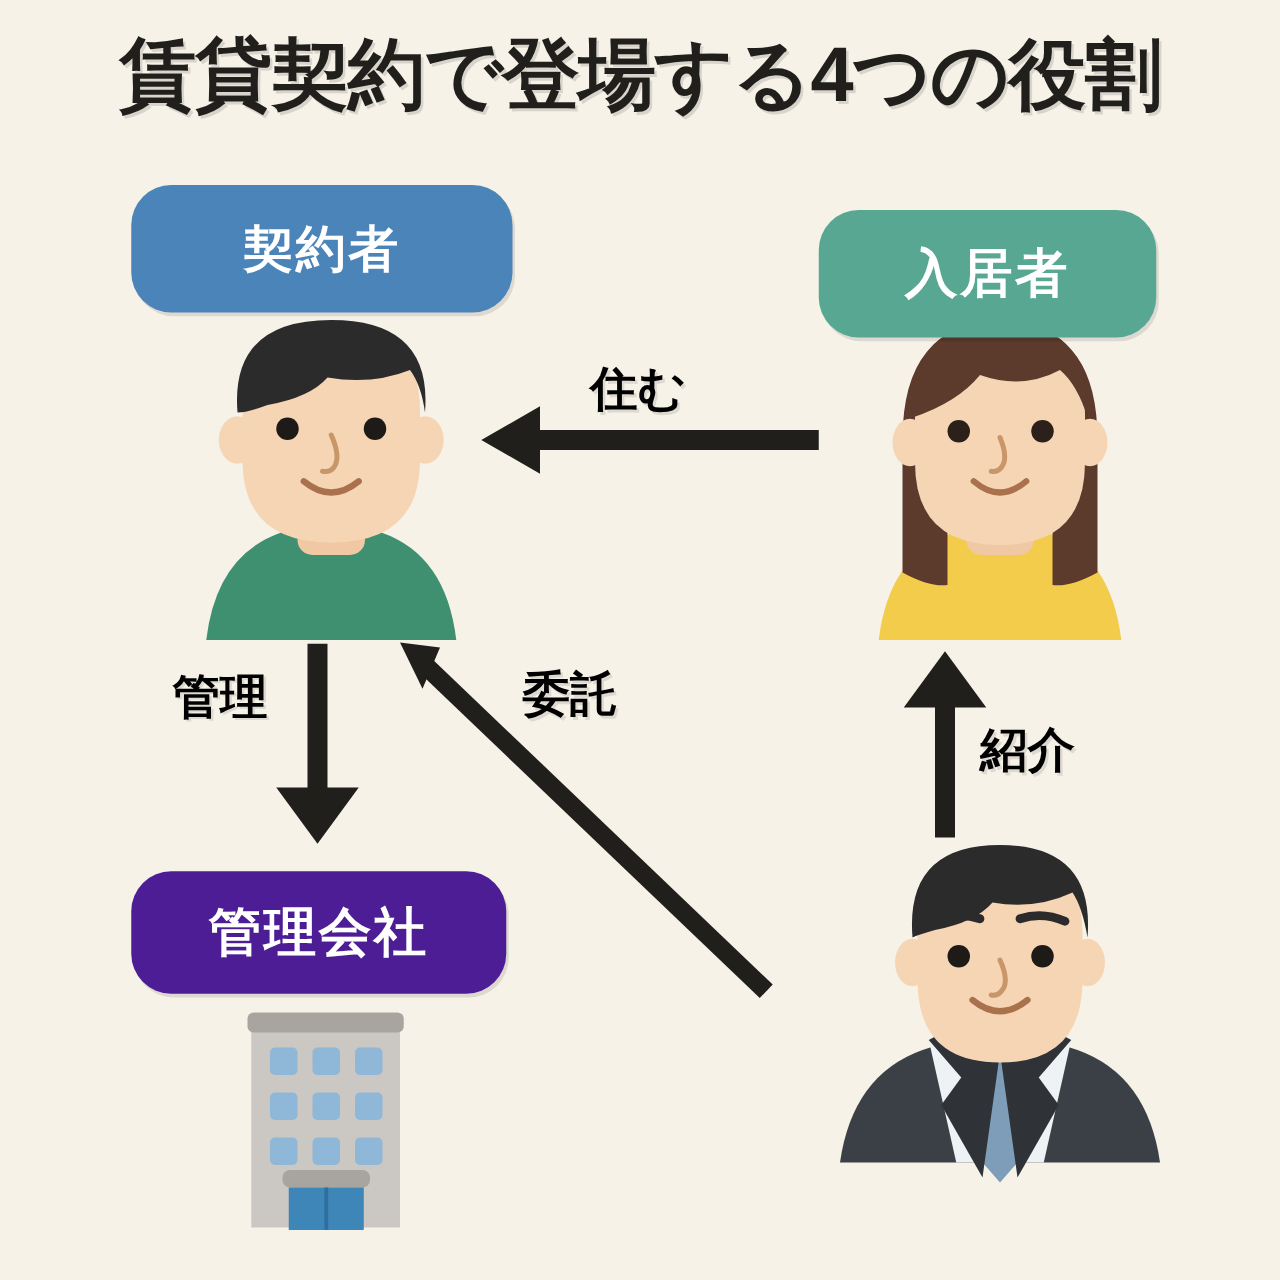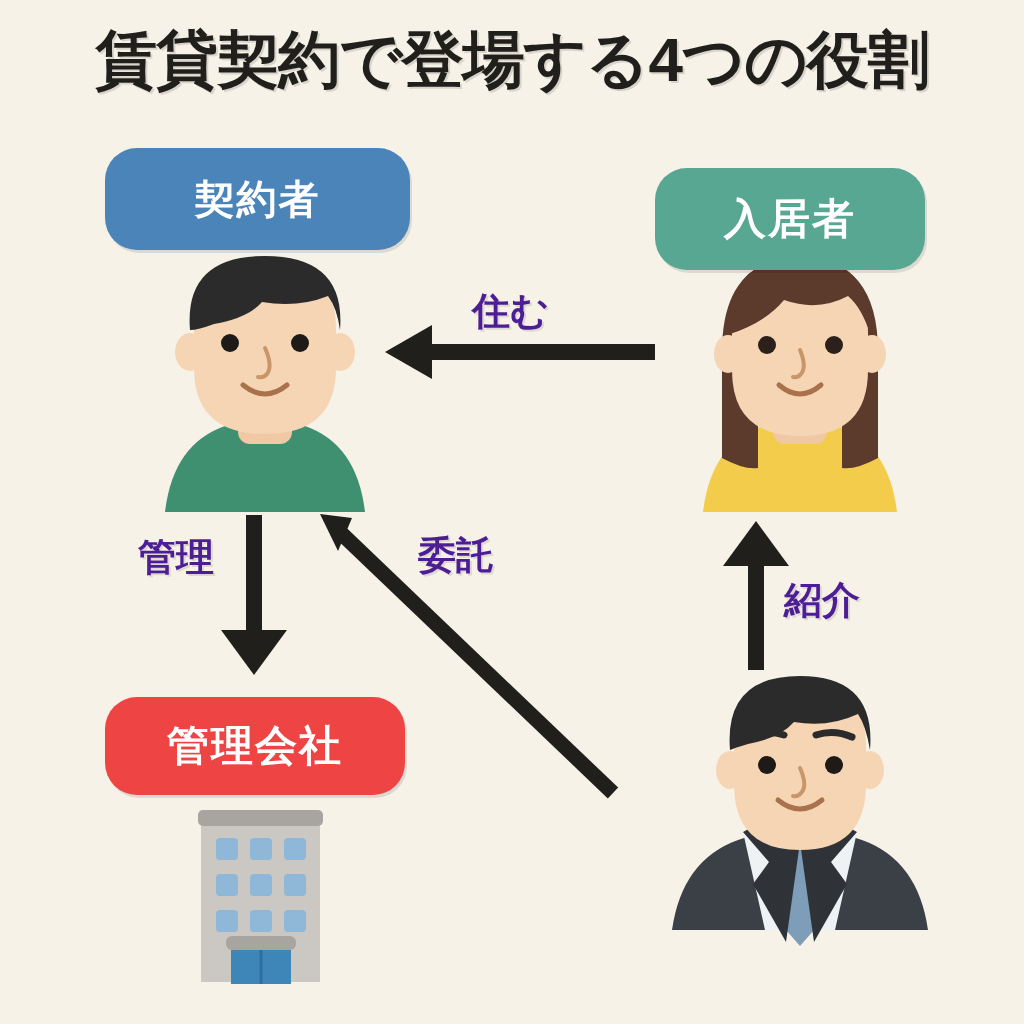--- a/index.html
+++ b/index.html
@@ -51,38 +51,38 @@
   }
   #box-landlord .sub { font-size: 31px; letter-spacing: 0; }
   #box-tenant {
     left: 655px; top: 148px; width: 270px; height: 102px;
     background: #57A792;
     font-size: 42px;
     margin-top: 20px;
   }
   #box-mgmt {
     left: 105px; top: 697px; width: 300px; height: 98px;
-    background: #ef4444;
+    background: #4c1d95;
     font-size: 42px;
   }
   #box-agent {
     left: 595px; top: 915px; width: 325px; height: 100px;
     background: #ED8420;
     font-size: 42px;
   }
   .svg-layer {
     position: absolute;
     left: 0; top: 0;
     width: 1024px; height: 1024px;
   }
   .arrow-label {
     position: absolute;
     font-size: 38px;
     font-weight: bold;
-    color: #4c1d95;
+    color: #000000;
     white-space: nowrap;
     text-shadow: 2px 2px 0 rgba(0,0,0,0.10);
   }
   #lbl-live   { left: 472px; top: 286px; }
   #lbl-manage { left: 138px; top: 532px; }
   #lbl-entrust{ left: 418px; top: 530px; }
   #lbl-refer  { left: 784px; top: 575px; }
 </style>
 </head>
 <body>

